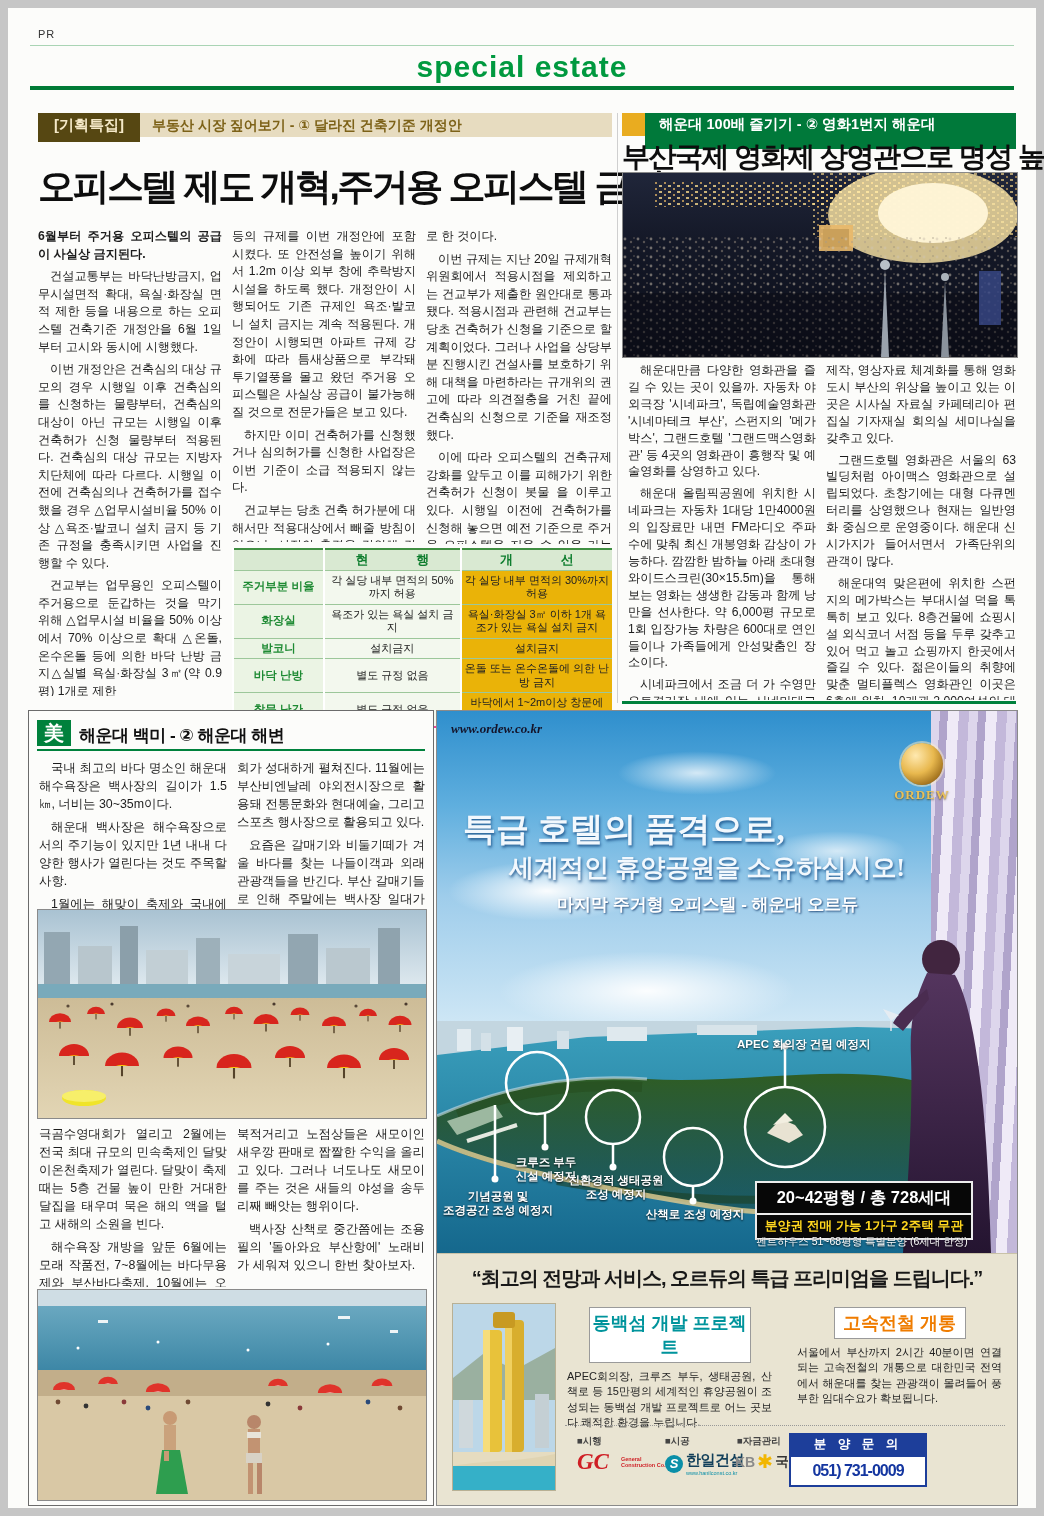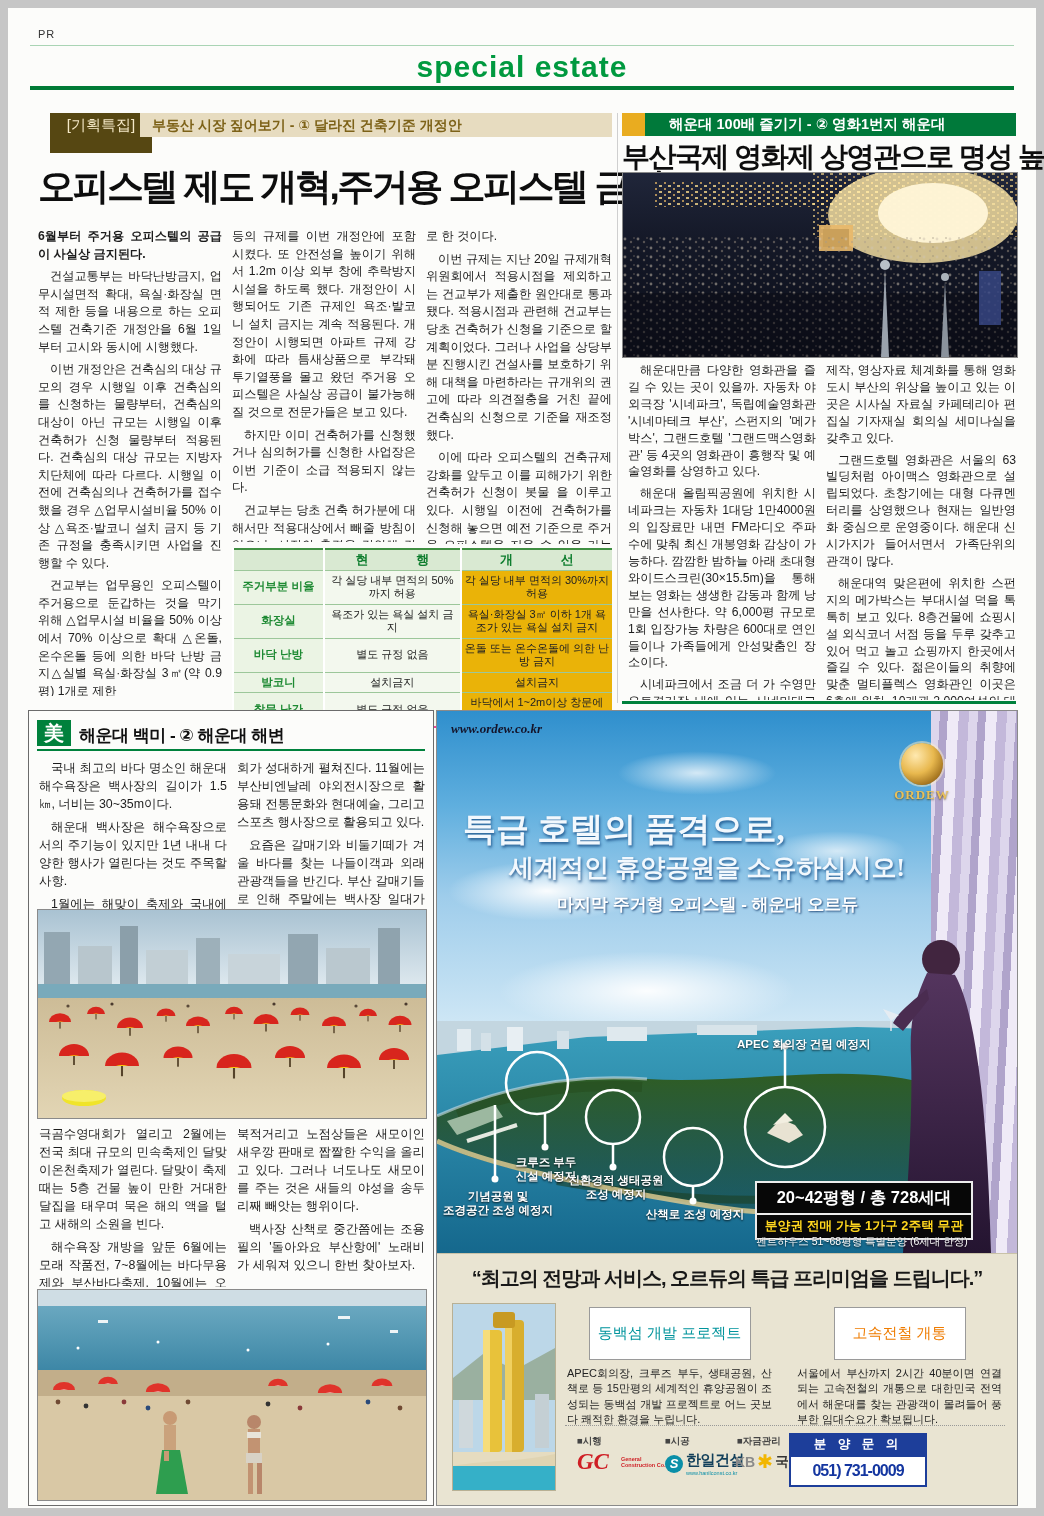--- a/index.html
+++ b/index.html
@@ -5,40 +5,40 @@
   html,body{margin:0;padding:0;background:#c6c6c6;font-family:"Liberation Sans","DejaVu Sans",sans-serif;}
   .page{position:relative;width:1044px;height:1516px;background:#c6c6c6;overflow:hidden;}
   .sheet{position:absolute;left:8px;top:8px;width:1028px;height:1500px;background:#fcfcfa;}
   .abs{position:absolute;}
   
   .pr{font-size:11px;color:#333;letter-spacing:1px;}
   .sec-title{width:100%;text-align:center;color:#00993f;font-size:30px;font-weight:bold;letter-spacing:1px;}
   .hairline{height:1px;background:#a9d4b4;}
   .thickline{height:4px;background:#007a35;}
   
-  .kbox{background:#564712;color:#f5e9c8;font-size:15px;font-weight:normal;text-align:center;line-height:24px;height:40px;margin-left:12px;}
+  .kbox{background:#564712;color:#f5e9c8;font-size:15px;font-weight:bold;text-align:center;line-height:24px;height:29px;}
   .kbar{background:#e7dcc0;color:#7d6218;font-size:14px;font-weight:bold;line-height:24px;height:24px;padding-left:12px;box-sizing:border-box;}
   .headline1{font-size:37px;font-weight:900;color:#0d0d0d;letter-spacing:-2.5px;white-space:nowrap;}
   .col{overflow:hidden;}
   .col p{margin:0 0 5px;text-align:justify;color:#1c1c1c;}
   .f-col p{font-size:12.2px;line-height:17.6px;}
   .f-col p.ind{text-indent:12px;}
   .lead{font-size:16.5px;line-height:24px;font-weight:bold;color:#111;margin:0 0 10px;}
   
   .ftable{border-top:2px solid #3f8e41;border-bottom:2px solid #ec4899;border-collapse:collapse;width:380px;font-size:11px;}
   .ftable td,.ftable th{border-top:1px solid #9cc79a;border-left:2px solid #fff;padding:3px 2px;text-align:center;line-height:13.5px;vertical-align:middle;}
   .ftable tr:first-child th{border-top:none;}
   .th-h{background:#d9e9d2;color:#0e7d2e;font-weight:bold;font-size:13px;}
   .sp{letter-spacing:22px;text-indent:22px;}
   .td-l{background:#ebf4e4;color:#1e8a33;font-weight:bold;font-size:11.5px;}
   .td-c{background:#f3f8ee;color:#222;}
   .td-r{background:#eab308;color:#222;}
   
   .ysq{background:#e9ac20;}
-  .gbar{background:#00793a;color:#fff;font-size:14.5px;font-weight:bold;line-height:23px;height:23px;padding-left:24px;box-sizing:border-box;}
+  .gbar{background:#00793a;color:#fff;font-size:14.5px;font-weight:bold;line-height:23px;height:36px;padding-left:14px;box-sizing:border-box;}
   .headline2{font-size:28px;font-weight:900;color:#0d0d0d;letter-spacing:-1.5px;white-space:nowrap;}
   .c-col p{font-size:12.2px;line-height:16.9px;}
   .c-col p.ind{text-indent:12px;}
   .greenline{height:3px;background:#00813c;}
   
   .bmod{border:1px solid #6b6b6b;background:#fcfcfa;}
   .badge{background:#00813c;color:#fff;font-family:"Liberation Serif","DejaVu Serif",serif;font-size:20px;font-weight:bold;text-align:center;line-height:26px;}
   .btitle{font-size:17px;font-weight:bold;color:#101010;letter-spacing:-0.5px;}
   .b-col p{font-size:12.4px;line-height:18px;}
   .b-col p.ind{text-indent:12px;}
@@ -51,21 +51,21 @@
   .adh{font-family:"Liberation Serif","DejaVu Serif",serif;font-weight:bold;color:#f2f8fd;text-shadow:1px 2px 3px rgba(25,80,135,.9);white-space:nowrap;}
   .adsub{font-weight:bold;color:#fff;text-shadow:1px 1px 2px rgba(20,60,110,.9);white-space:nowrap;}
   .curtain{background:repeating-linear-gradient(93deg,#ddd6ec 0 9px,#b0a4cb 9px 17px,#efeaf7 17px 28px,#c3b8da 28px 38px);}
   .callout{color:#fff;font-size:11.5px;font-weight:bold;line-height:14px;text-align:center;text-shadow:0 1px 2px rgba(0,0,0,.85);}
   .pre{white-space:pre-line;}
   .offer{background:#070707;border:2px solid #ececec;}
   .offer .l1{color:#fff;font-size:16.5px;font-weight:900;text-align:center;padding:4px 17px;white-space:nowrap;}
   .offer .l2{color:#ffd71e;font-size:12.8px;font-weight:bold;text-align:center;border-top:2px solid #ececec;padding:3px 2px;white-space:nowrap;}
   .offer3{color:#fff;font-size:10.5px;text-align:center;text-shadow:0 1px 2px rgba(0,0,0,.8);white-space:nowrap;}
   .quote{font-size:20px;font-weight:900;color:#181818;text-align:center;letter-spacing:-1px;white-space:nowrap;}
-  .infobox-title{background:#fff;border:1px solid #9a9a9a;font-size:15px;font-weight:400;text-align:center;padding:16px 0;}
+  .infobox-title{background:#fff;border:1px solid #9a9a9a;font-size:18px;font-weight:700;text-align:center;padding:3px 0;}
   .t-teal{color:#00949c;}
   .t-orange{color:#ef7c00;}
   .infobox-body{font-size:11px;line-height:15.4px;color:#222;text-align:justify;margin-top:6px;}
   .dotline{border-top:1px dotted #999;}
   .rolelabel{font-size:9.5px;color:#444;font-weight:bold;}
   .gc{font-family:"Liberation Serif","DejaVu Serif",serif;font-style:italic;font-weight:900;color:#cf1f25;font-size:23px;line-height:22px;}
   .gcsub{font-size:5.5px;color:#cf1f25;line-height:6px;font-weight:bold;}
   .hanilcircle{width:18px;height:18px;border-radius:50%;background:#0a8fa8;color:#fff;font-weight:900;font-style:italic;font-size:13px;text-align:center;line-height:18px;}
   .haniltxt{font-size:15px;font-weight:900;color:#123f5a;letter-spacing:-0.5px;}
   .hanilurl{font-size:5.5px;color:#0a8fa8;}
@@ -120,28 +120,28 @@
         <td class="td-l">주거부분 비율</td>
         <td class="td-c">각 실당 내부 면적의 50%까지 허용</td>
         <td class="td-r">각 실당 내부 면적의 30%까지 허용</td>
       </tr>
       <tr>
         <td class="td-l">화장실</td>
         <td class="td-c">욕조가 있는 욕실 설치 금지</td>
         <td class="td-r">욕실·화장실 3㎡ 이하 1개 욕조가 있는 욕실 설치 금지</td>
       </tr>
       <tr>
+        <td class="td-l">발코니</td>
+        <td class="td-c">설치금지</td>
+        <td class="td-r">설치금지</td>
+      </tr>
+      <tr>
         <td class="td-l">바닥 난방</td>
         <td class="td-c">별도 규정 없음</td>
         <td class="td-r">온돌 또는 온수온돌에 의한 난방 금지</td>
-      </tr>
-      <tr>
-        <td class="td-l">발코니</td>
-        <td class="td-c">설치금지</td>
-        <td class="td-r">설치금지</td>
       </tr>
       <tr>
         <td class="td-l">창문 난간</td>
         <td class="td-c">별도 규정 없음</td>
         <td class="td-r">바닥에서 1~2m이상 창문에 난간 반드시 설치</td>
       </tr>
     </tbody>
       </table>
   </div>
 

